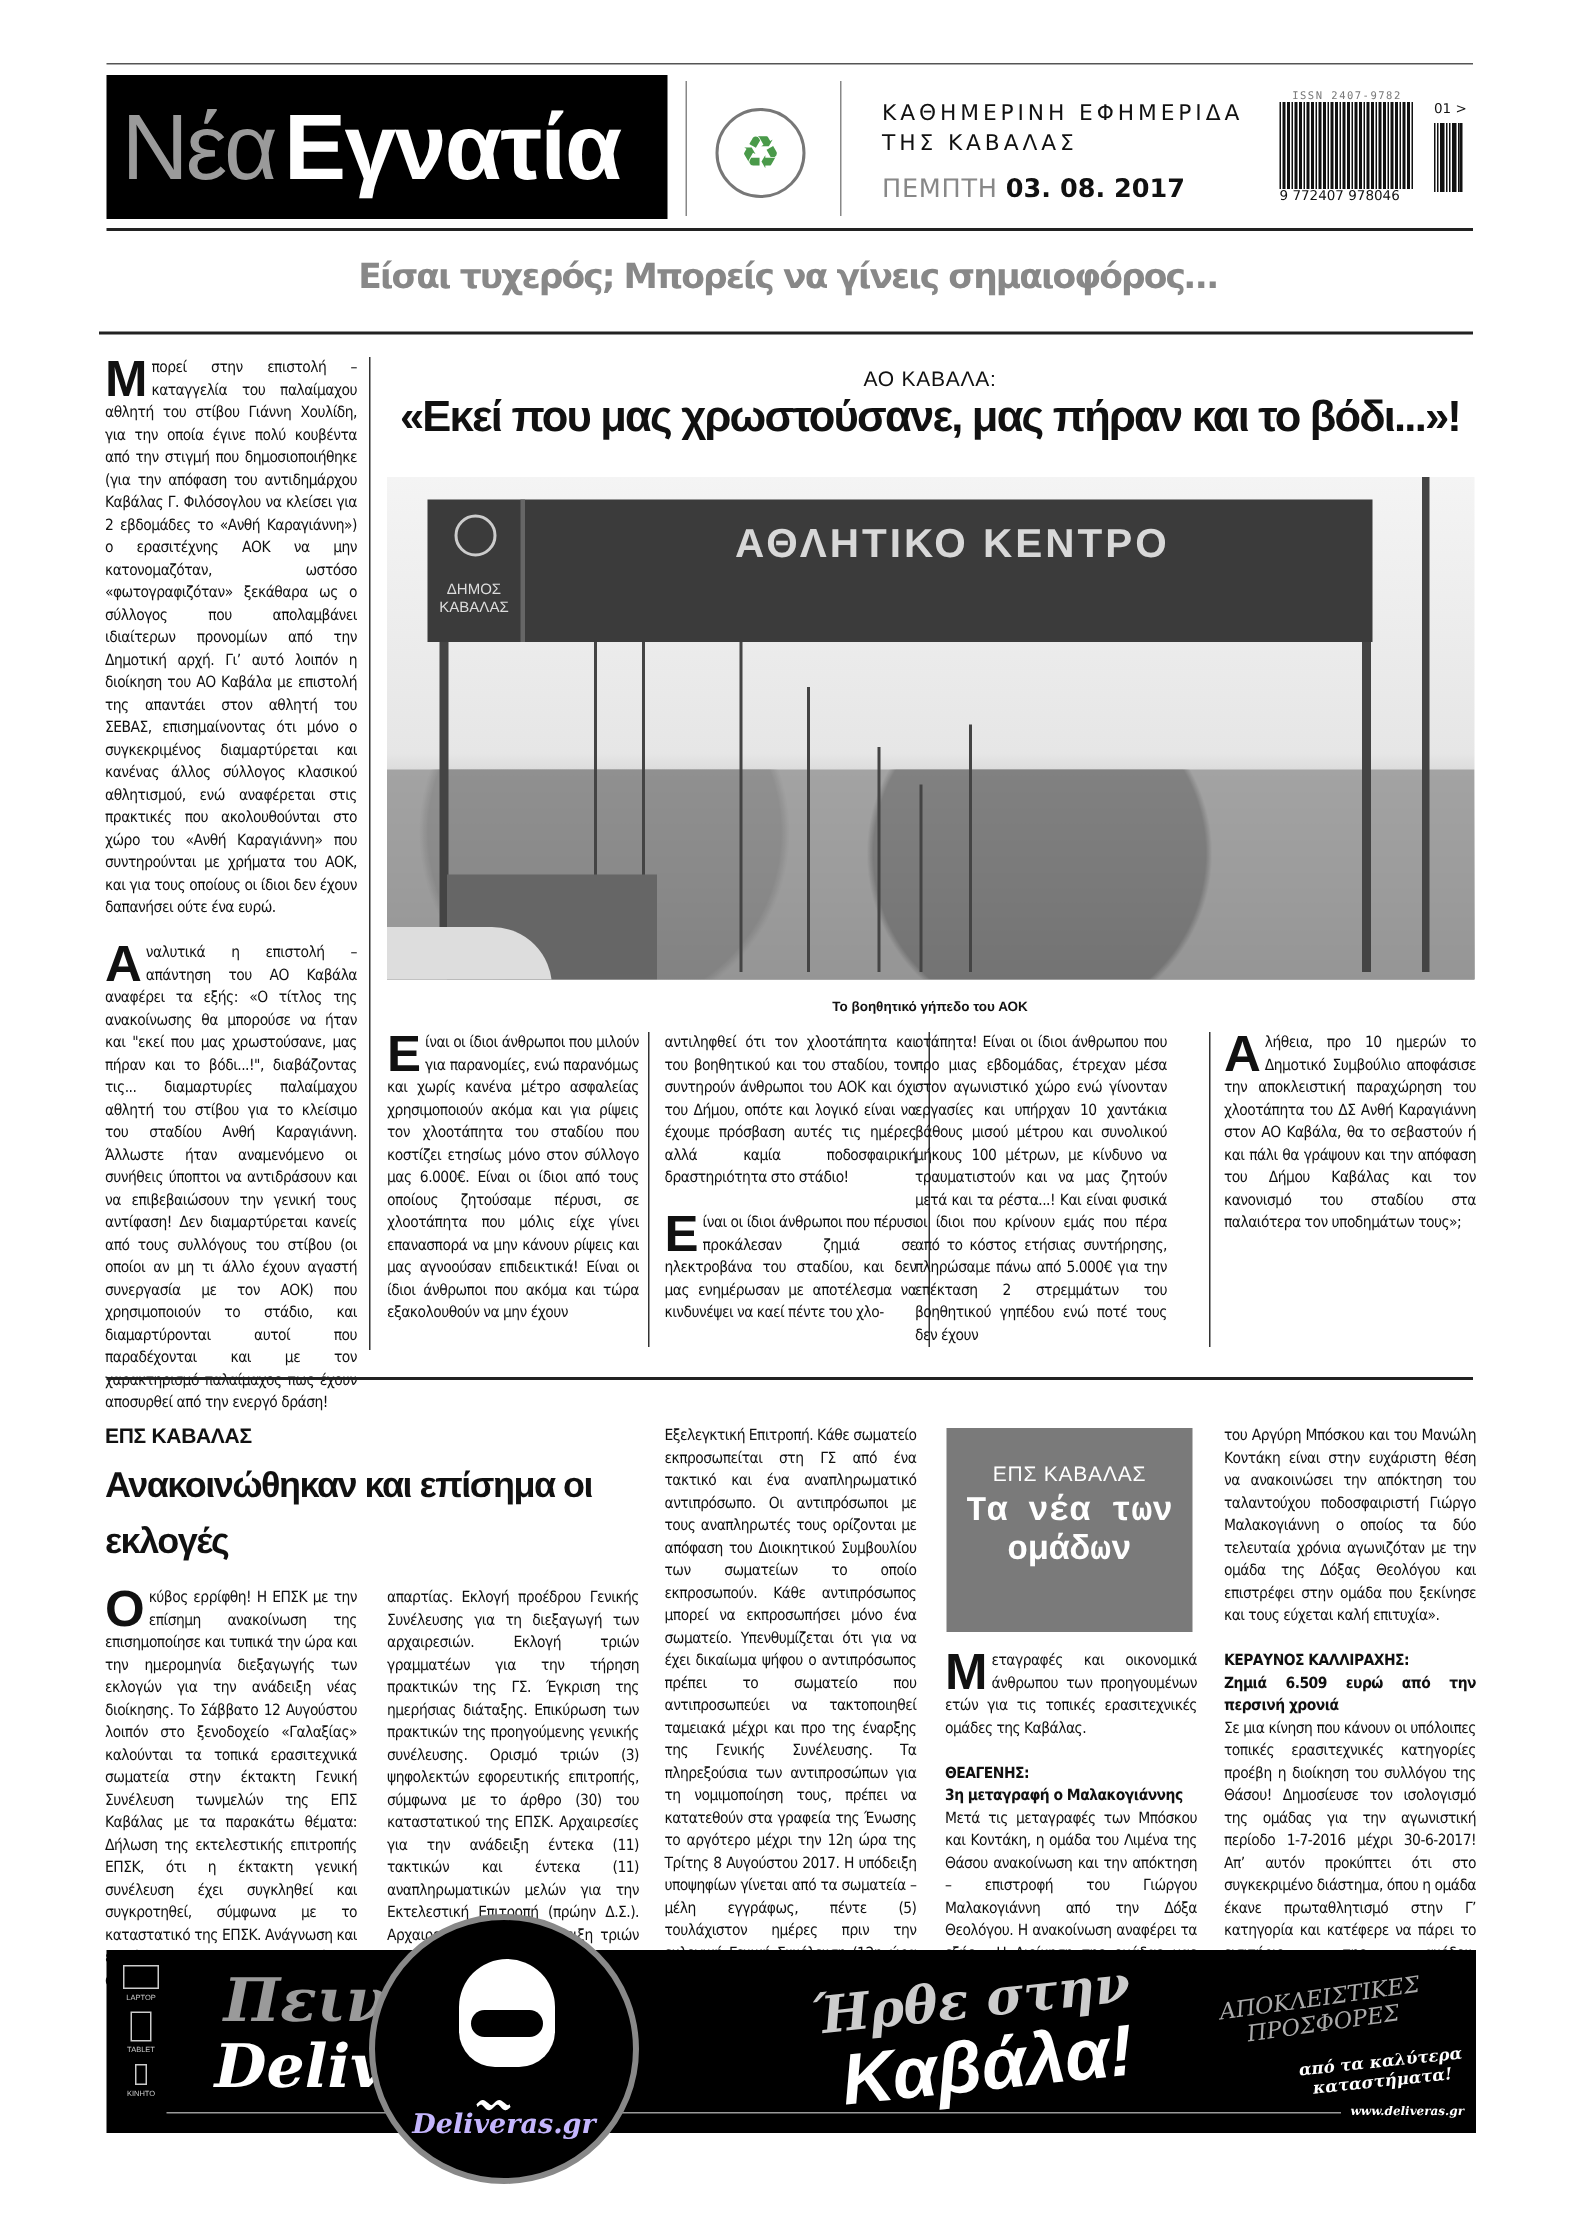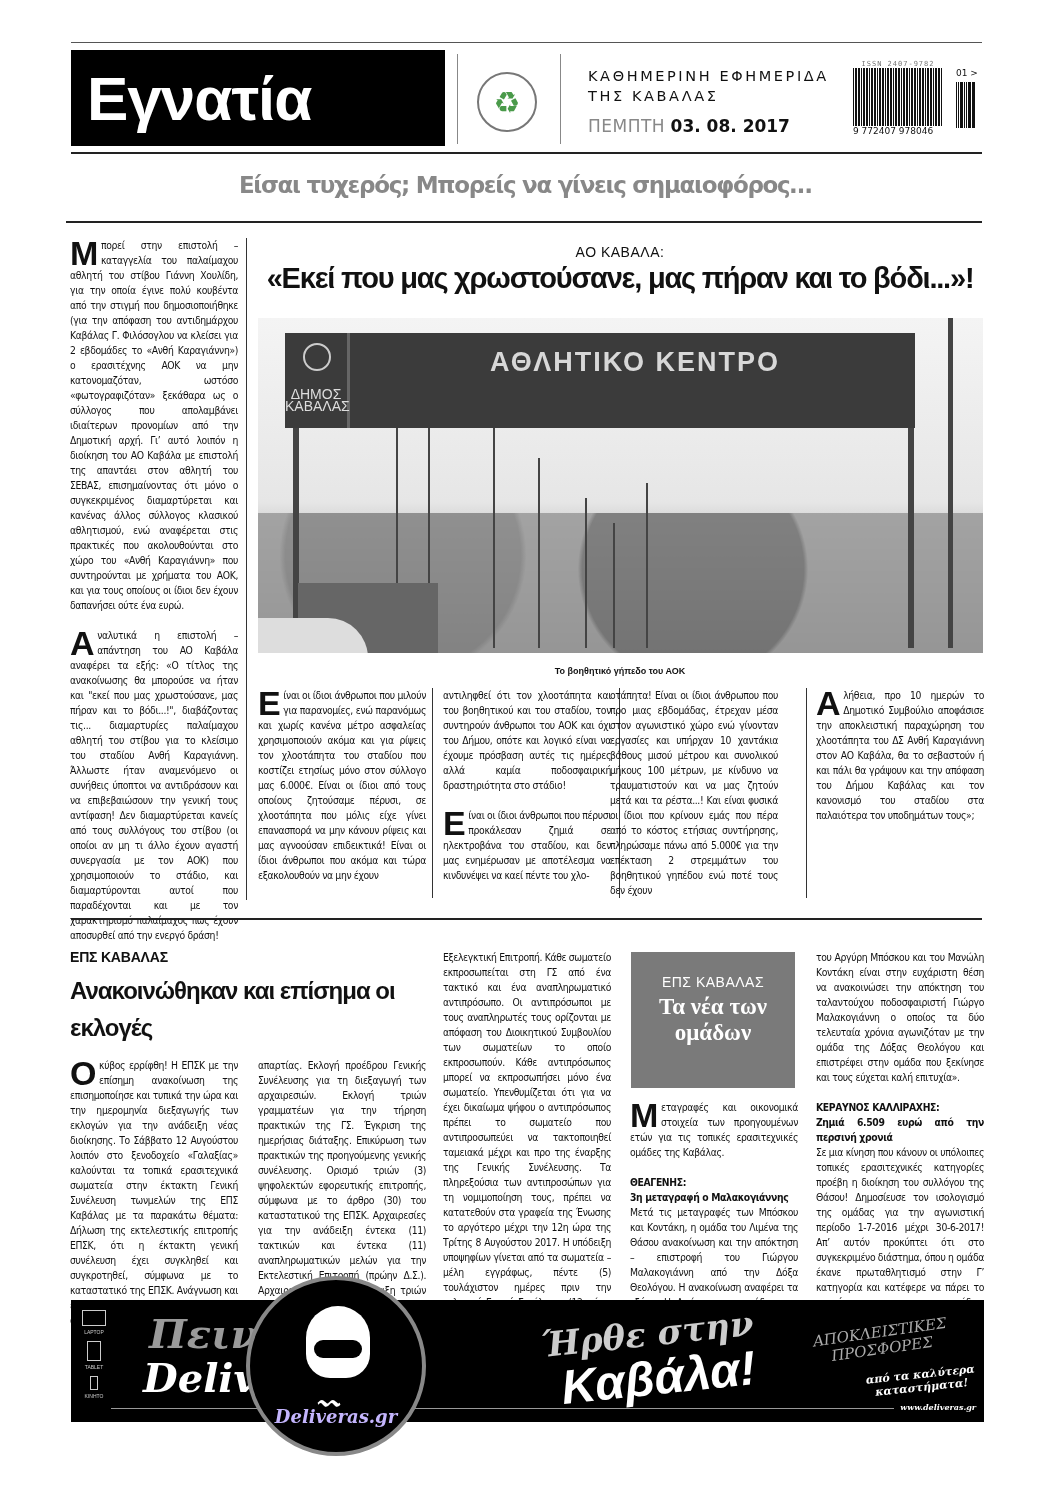--- a/index.html
+++ b/index.html
@@ -28,32 +28,32 @@
   .col { position: absolute; font-family: "DejaVu Sans Condensed", "DejaVu Sans", sans-serif; font-size: 10.3px; line-height: 15px; text-align: justify; color: #111; letter-spacing: -0.35px; }
   .col p { margin-bottom: 15px; }
   .drop { float: left; font-family: "Liberation Sans", sans-serif; font-weight: 900; font-size: 34px; line-height: 28px; margin-right: 3px; margin-top: 1px; color:#111; }
   .vline { position: absolute; width: 1px; background: #333; }
   
   #section-label { left: 250px; top: 244px; width: 740px; text-align: center; font-family: "Liberation Sans", sans-serif; font-size: 14px; letter-spacing: 0.5px; }
   #headline { left: 250px; top: 262px; width: 740px; text-align: center; font-family: "Liberation Sans", sans-serif; font-weight: 700; font-size: 29px; letter-spacing: -1.2px; }
   
   #photo { left: 258px; top: 318px; width: 725px; height: 335px; background: linear-gradient(180deg, #f4f4f4 0%, #e6e6e6 55%, #9a9a9a 80%, #555 100%); overflow:hidden; }
   #sign { position:absolute; left: 27px; top: 15px; width: 630px; height: 95px; background: #3b3b3b; }
-  #sign-left { position:absolute; left:0; top:0; width: 65px; height: 95px; border-right: 3px solid #666; color:#ddd; font-family: "Liberation Sans", sans-serif; font-size: 14px; text-align:center; padding-top: 55px; line-height: 12px; }
+  #sign-left { position:absolute; left:0; top:0; width: 65px; height: 95px; border-right: 3px solid #666; color:#ddd; font-family: "Liberation Sans", sans-serif; font-size: 10px; text-align:center; padding-top: 55px; line-height: 12px; }
   #sign-emblem { position:absolute; left: 18px; top: 10px; width: 28px; height: 28px; border-radius: 50%; border: 2px solid #ccc; }
   #sign-title { position:absolute; left: 70px; top: 10px; width: 560px; text-align:center; color:#d8d8d8; font-family: "Liberation Sans", sans-serif; font-weight:700; font-size: 27px; line-height: 38px; letter-spacing: 2px; }
   .pole { position:absolute; background:#444; width:2px; }
   .trees { position:absolute; bottom:0; height: 140px; background: radial-gradient(circle at 20% 30%, #888 0 20%, transparent 21%), radial-gradient(circle at 60% 40%, #777 0 25%, transparent 26%), #9d9d9d; opacity: 0.9; }
   #caption { left: 250px; top: 666px; width: 740px; text-align:center; font-family: Liberation Sans, sans-serif; font-weight:700; font-size: 9px; }
   
   #eps-label { left: 70px; top: 949px; font-family: "Liberation Sans", sans-serif; font-size: 14px; font-weight: 700; letter-spacing: -0.2px; }
   #eps-headline { left: 70px; top: 972px; width: 340px; font-family: "Liberation Sans", sans-serif; font-weight: 700; font-size: 24px; line-height: 37px; letter-spacing: -1px; }
   #grey-box { left: 631px; top: 952px; width: 164px; height: 136px; background: #7a7a7a; color: #fff; text-align:center; padding-top: 22px; }
   #grey-box .small { font-family: "Liberation Sans", sans-serif; font-size: 14px; letter-spacing: 0.5px; }
-  #grey-box .big { font-family: Liberation Serif, serif; font-weight: 700; font-size: 23px; line-height: 26px; margin-top: 4px; }
+  #grey-box .big { font-family: Liberation Mono, monospace; font-weight: 700; font-size: 23px; line-height: 26px; margin-top: 4px; }
   .subhead { font-weight: 700; }
   
   #ad { left: 71px; top: 1300px; width: 913px; height: 122px; background: #000; overflow: hidden; }
   #ad-devices { position:absolute; left: 8px; top: 10px; width: 30px; color:#ccc; font-size: 5px; text-align:center; font-family: "Liberation Sans", sans-serif; }
   .dev { border: 1px solid #ccc; margin: 0 auto 3px; }
   #ad-line { position:absolute; left: 40px; right: 90px; top: 108px; height: 1px; background: #999; }
   #ad-hungry { position:absolute; left: 78px; top: 10px; color: #9a9a9a; font-family: "DejaVu Serif", serif; font-style: italic; font-weight: 700; font-size: 40px; }
   #ad-brand { position:absolute; left: 72px; top: 54px; color: #fff; font-family: "DejaVu Serif", serif; font-style: italic; font-weight: 700; font-size: 40px; }
   #ad-circle { left: 246px; top: 1276px; width: 180px; height: 180px; border-radius: 50%; background: #000; border: 4px solid #888; z-index: 2; }
   #ad-helmet { position:absolute; left: 56px; top: 26px; width: 64px; height: 72px; border-radius: 32px 32px 24px 24px; background:#fff; }
@@ -64,20 +64,21 @@
   #ad-city { position:absolute; left: 490px; top: 50px; color: #fff; font-family: "Liberation Sans", sans-serif; font-style: italic; font-weight:700; font-size: 48px; transform: rotate(-6deg); }
   #ad-offers { position:absolute; left: 740px; top: 24px; color: #aaa; font-family: "DejaVu Serif", serif; font-style: italic; font-size: 15px; line-height: 17px; transform: rotate(-8deg); text-align: center; }
   #ad-best { position:absolute; left: 795px; top: 68px; color: #fff; font-family: "DejaVu Serif", serif; font-style: italic; font-weight:700; font-size: 11px; line-height: 13px; transform: rotate(-6deg); text-align: center; }
   #ad-url { position:absolute; right: 8px; top: 102px; color: #fff; font-family: "DejaVu Serif", serif; font-style: italic; font-weight: 700; font-size: 8px; }
 </style>
 </head>
 <body>
 
 <div class="rule" style="left:71px;top:42px;width:911px;height:1px;background:#555;"></div>
 <div class="abs" id="logo">
+  <span class="light">Νέα</span>
   <span class="bold">Εγνατία</span>
 </div>
 <div class="vline" style="left:457px;top:54px;height:90px;background:#888;"></div>
 <div class="abs" id="recycle" title="ΔΙΑΒΑΣΤΕ ΚΑΙ ΑΝΑΚΥΚΛΩΣΤΕ ΤΗΝ ΕΦΗΜΕΡΙΔΑ">
     <span>♻</span>
   </div>
 <div class="vline" style="left:560px;top:54px;height:90px;background:#888;"></div>
 <div class="abs" id="masthead-text">
   <div class="l1">ΚΑΘΗΜΕΡΙΝΗ ΕΦΗΜΕΡΙΔΑ</div>
   <div class="l1">ΤΗΣ ΚΑΒΑΛΑΣ</div>
@@ -206,21 +207,21 @@
 </div>
 <div class="col" style="left:443px;top:950px;width:168px;">
   <p><span>Εξελεγκτική Επιτροπή. Κάθε σωματείο εκπροσωπείται στη ΓΣ από ένα τακτικό και ένα αναπληρωματικό αντιπρόσωπο. Οι αντιπρόσωποι με τους αναπληρωτές τους ορίζονται με απόφαση του Διοικητικού Συμβουλίου των σωματείων το οποίο εκπροσωπούν. Κάθε αντιπρόσωπος μπορεί να εκπροσωπήσει μόνο ένα σωματείο. Υπενθυμίζεται ότι για να έχει δικαίωμα ψήφου ο αντιπρόσωπος πρέπει το σωματείο που αντιπροσωπεύει να τακτοποιηθεί ταμειακά μέχρι και προ της έναρξης της Γενικής Συνέλευσης. Τα πληρεξούσια των αντιπροσώπων για τη νομιμοποίηση τους, πρέπει να κατατεθούν στα γραφεία της Ένωσης το αργότερο μέχρι την 12η ώρα της Τρίτης 8 Αυγούστου 2017. Η υπόδειξη υποψηφίων γίνεται από τα σωματεία – μέλη εγγράφως, πέντε (5) τουλάχιστον ημέρες πριν την εκλογική Γενική Συνέλευση (12η ώρα της 7-8-2017), ημέρα Δευτέρα.</span></p>
 </div>
 
 <div class="abs" id="grey-box">
   <div class="small">ΕΠΣ ΚΑΒΑΛΑΣ</div>
   <div class="big">Τα νέα των ομάδων</div>
 </div>
 <div class="col" style="left:630px;top:1100px;width:168px;">
-  <p><span class="drop">Μ</span><span>εταγραφές και οικονομικά στοιχεία των προηγουμένων ετών για τις τοπικές ερασιτεχνικές ομάδες της Καβάλας.</span></p>
+  <p><span class="drop">Μ</span><span>εταγραφές και οικονομικά άνθρωπου των προηγουμένων ετών για τις τοπικές ερασιτεχνικές ομάδες της Καβάλας.</span></p>
   <div class="subhead">ΘΕΑΓΕΝΗΣ:</div>
   <div class="subhead">3η μεταγραφή ο Μαλακογιάννης</div>
   <div>Μετά τις μεταγραφές των Μπόσκου και Κοντάκη, η ομάδα του Λιμένα της Θάσου ανακοίνωση και την απόκτηση – επιστροφή του Γιώργου Μαλακογιάννη από την Δόξα Θεολόγου. Η ανακοίνωση αναφέρει τα εξής: «Η Διοίκηση της ομάδας μας μετά την απόκτηση</div>
 </div>
 <div class="col" style="left:816px;top:950px;width:168px;">
   <p><span>του Αργύρη Μπόσκου και του Μανώλη Κοντάκη είναι στην ευχάριστη θέση να ανακοινώσει την απόκτηση του ταλαντούχου ποδοσφαιριστή Γιώργο Μαλακογιάννη ο οποίος τα δύο τελευταία χρόνια αγωνιζόταν με την ομάδα της Δόξας Θεολόγου και επιστρέφει στην ομάδα που ξεκίνησε και τους εύχεται καλή επιτυχία».</span></p>
   <div class="subhead">ΚΕΡΑΥΝΟΣ ΚΑΛΛΙΡΑΧΗΣ:</div>
   <div class="subhead">Ζημιά 6.509 ευρώ από την περσινή χρονιά</div>
   <div>Σε μια κίνηση που κάνουν οι υπόλοιπες τοπικές ερασιτεχνικές κατηγορίες προέβη η διοίκηση του συλλόγου της Θάσου! Δημοσίευσε τον ισολογισμό της ομάδας για την αγωνιστική περίοδο 1-7-2016 μέχρι 30-6-2017! Απ’ αυτόν προκύπτει ότι στο συγκεκριμένο διάστημα, όπου η ομάδα έκανε πρωταθλητισμό στην Γ’ κατηγορία και κατέφερε να πάρει το εισιτήριο της ανόδου, δημιουργήθηκαν ζημιές 6.509 ευρώ!</div>
 </div>

